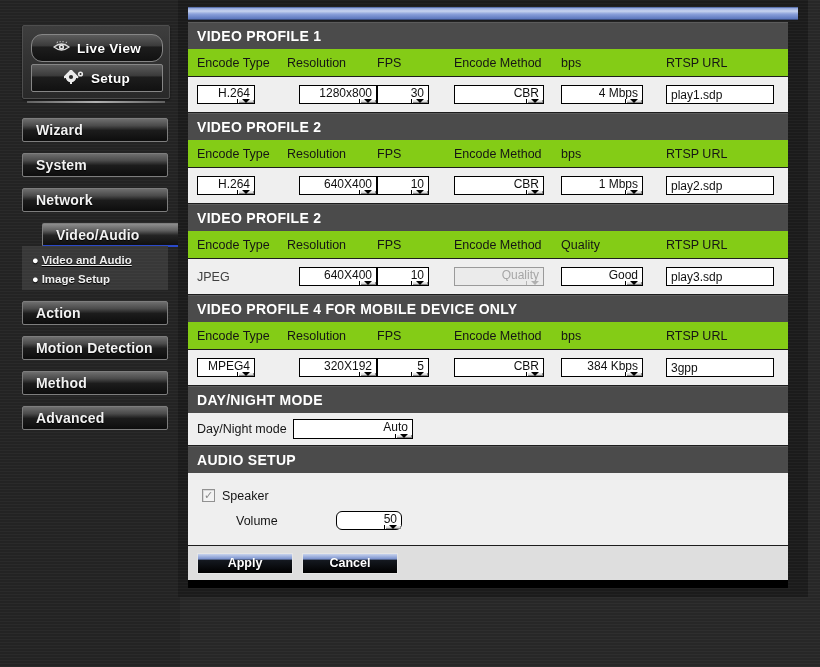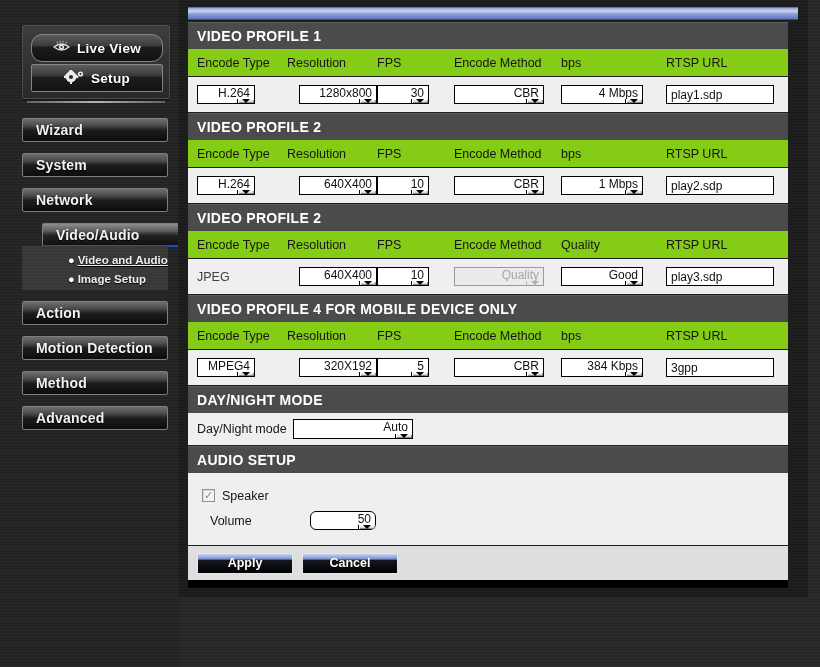--- a/index.html
+++ b/index.html
@@ -53,21 +53,21 @@
     border-bottom:2px solid #2a49c9;
     margin-left:20px;
   }
   #submenu{
     position:absolute;left:22px;top:246px;width:146px;height:44px;
     background:#3a3a3a;
     background-image:repeating-linear-gradient(180deg,#3d3d3d 0px,#3d3d3d 1px,#383838 1px,#383838 3px);
   }
   .subitem{
     position:absolute;left:10px;font-size:11.5px;font-weight:bold;color:#efefef;
-    text-shadow:0 1px 1px #000;cursor:pointer;white-space:nowrap;margin-left:36px;
+    text-shadow:0 1px 1px #000;cursor:pointer;white-space:nowrap;
   }
   .subitem .bullet{color:#fff;margin-right:3px;font-size:11px;}
   .subitem.active .lbl{text-decoration:underline;}
 
   
   #content{
     position:absolute;left:178px;top:0;width:630px;height:597px;
     background:#1b1b1b;
     background-image:repeating-linear-gradient(180deg,#222 0px,#222 1px,#1b1b1b 1px,#1b1b1b 3px);
   }
@@ -137,21 +137,21 @@
   }
 
   
   .dnrow{display:flex;align-items:center;height:32px;background:#efefef;padding-left:9px;
          border-bottom:1px solid #1d1d1d;}
   .dnlabel{font-size:12.5px;color:#151515;width:96px;}
 
   
   .audiobody{background:#efefef;padding:10px 0 12px 0;border-bottom:1px solid #1d1d1d;}
   .arow{display:flex;align-items:center;height:25px;padding-left:14px;}
-  .arow.vol{padding-left:22px;}
+  .arow.vol{padding-left:48px;}
   .cbx{
     width:13px;height:13px;box-sizing:border-box;margin-right:7px;
     border:1px solid #919191;background:#f3f3f3;
     box-shadow:inset 1px 1px 0 #d9d9d9;
     display:flex;align-items:center;justify-content:center;
     font-size:11px;color:#8a8a8a;line-height:1;cursor:pointer;
   }
   .alabel{font-size:12.5px;color:#151515;}
   .vlabel{font-size:12.5px;color:#151515;width:100px;}
 

